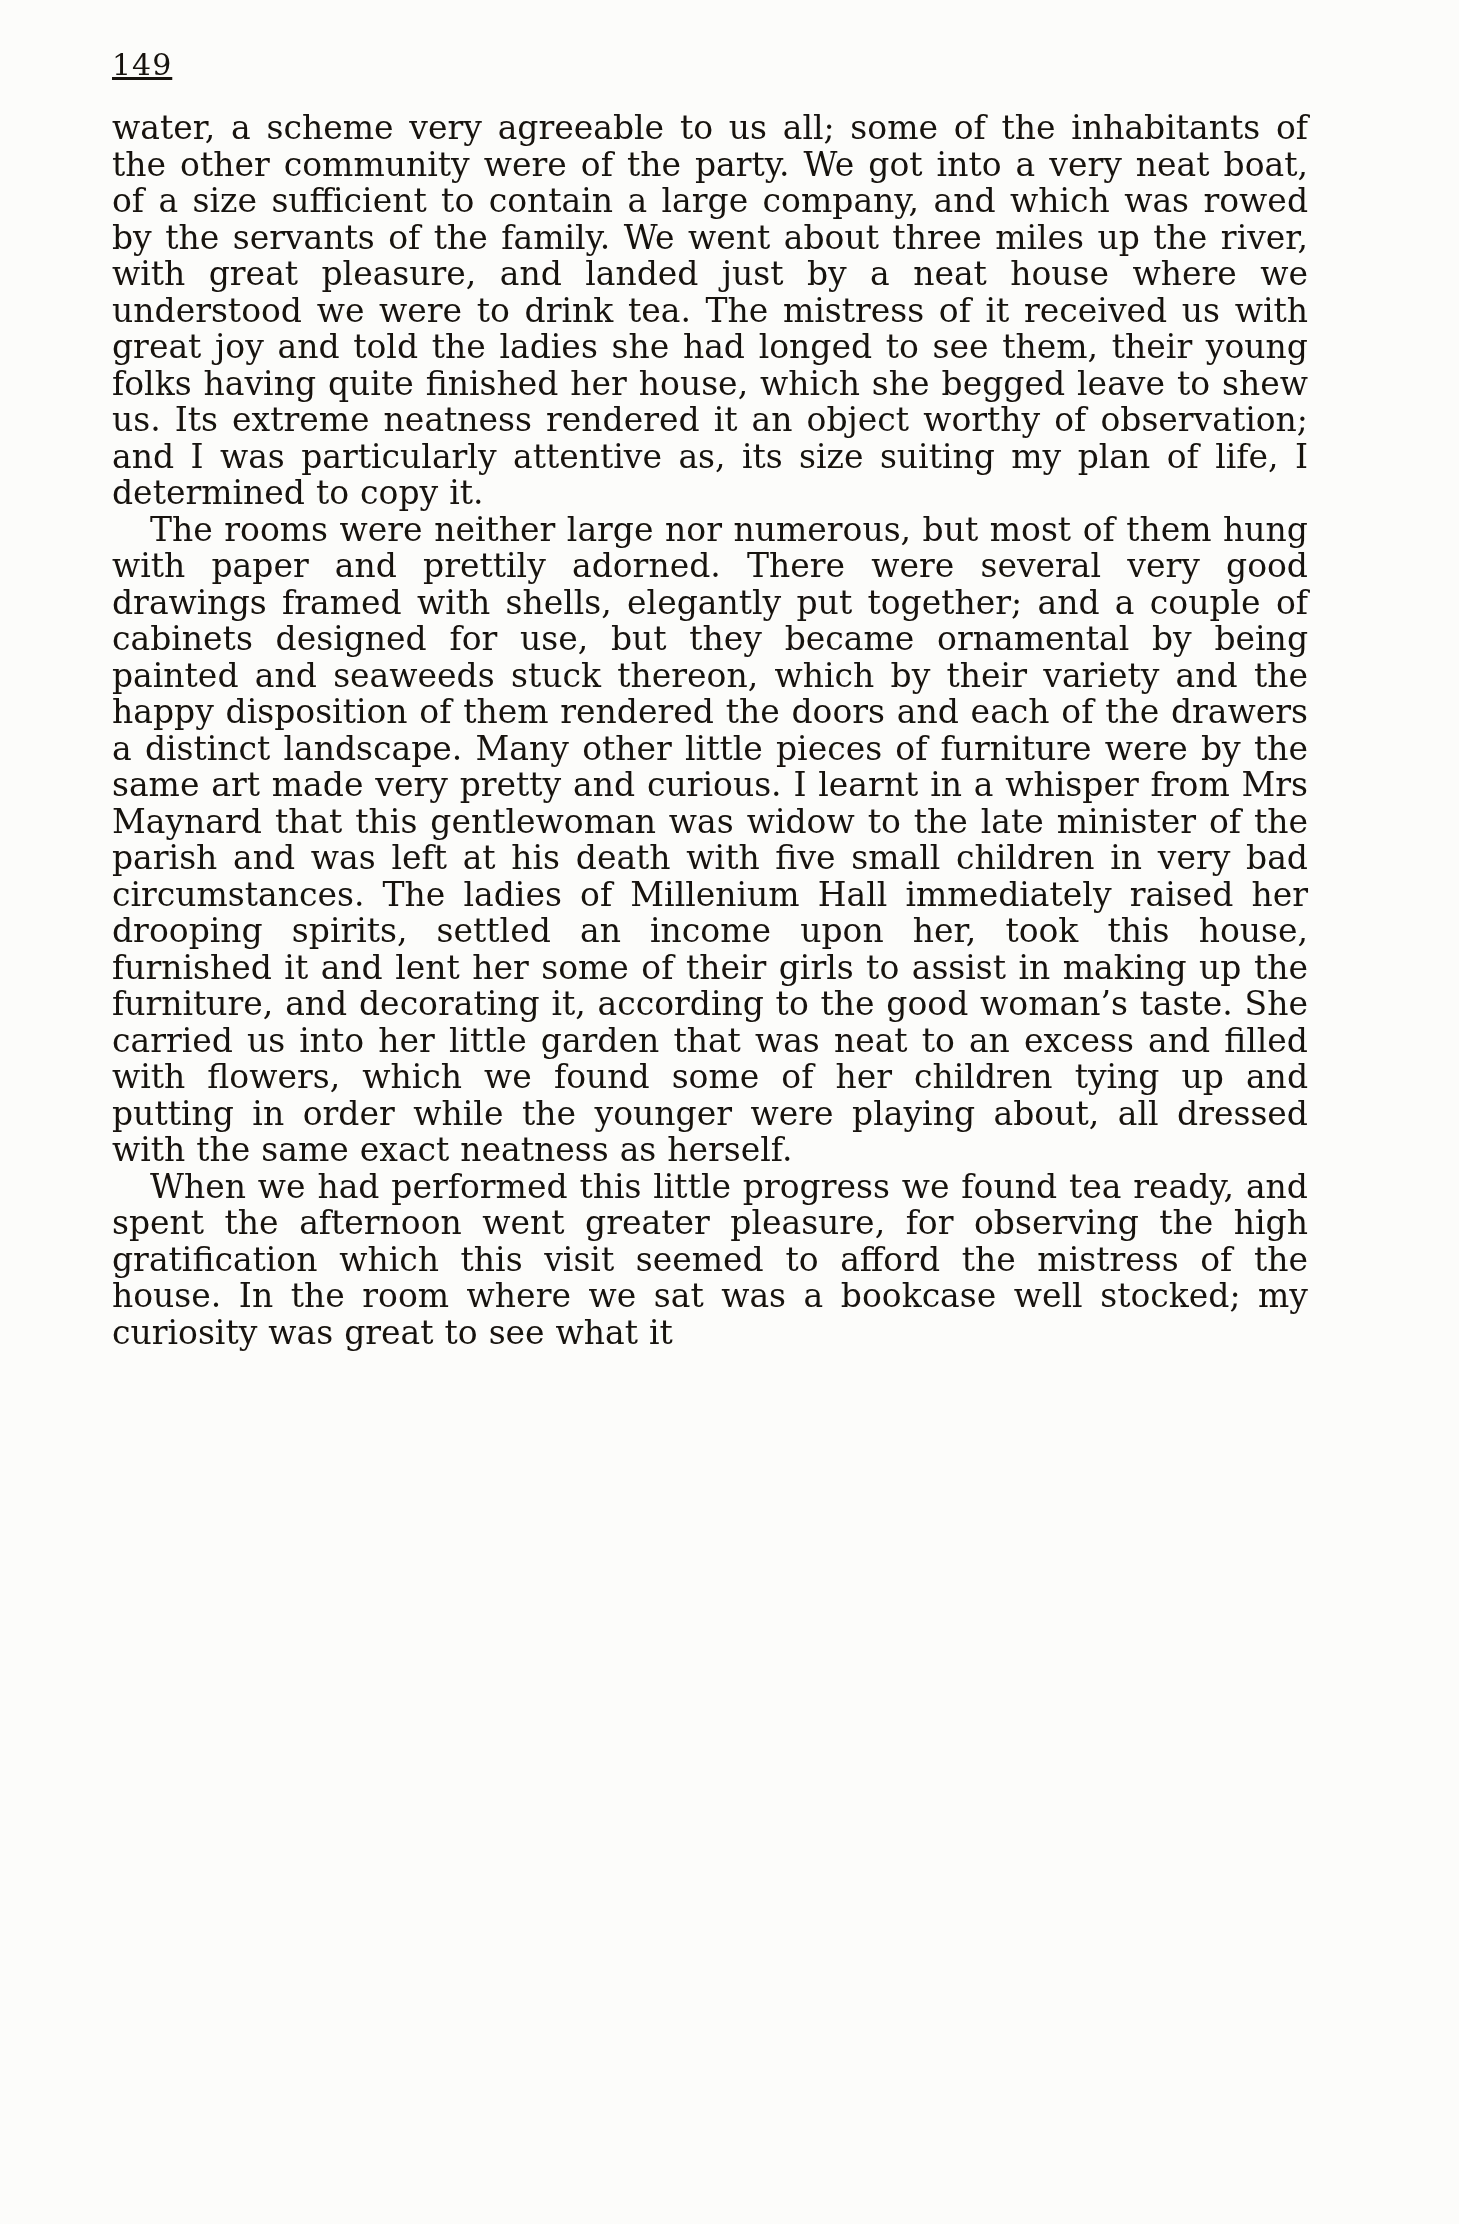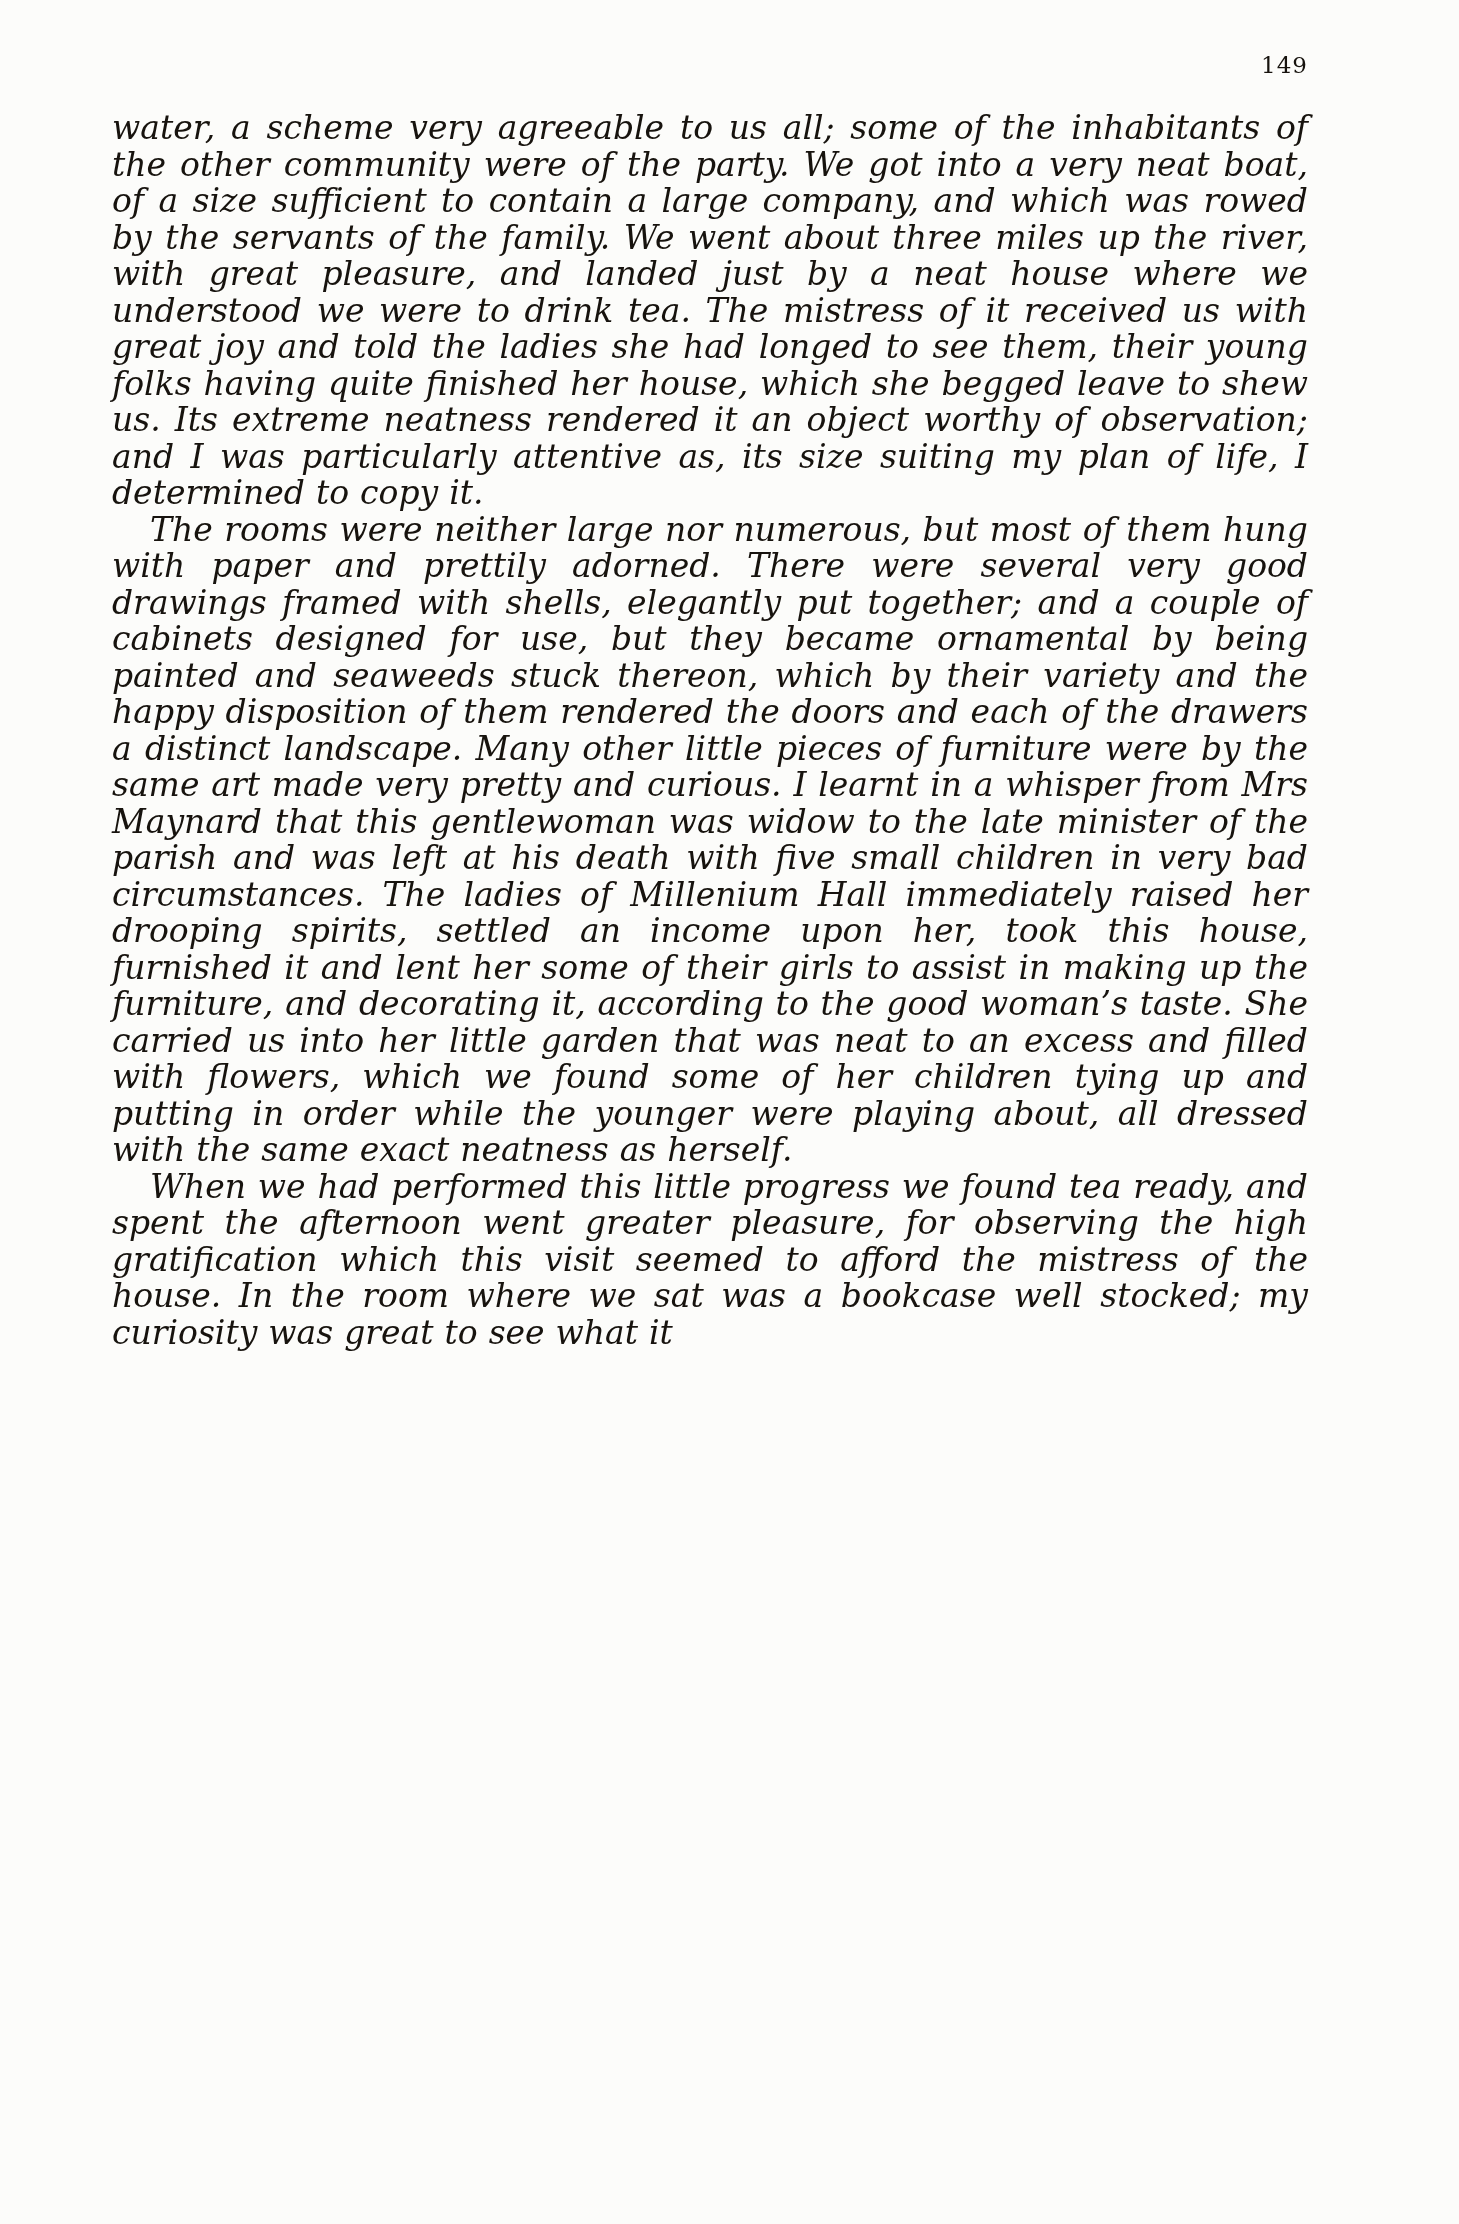--- a/index.html
+++ b/index.html
@@ -16,33 +16,32 @@
     color: #17130e;
     overflow: hidden;
   }
   .text-block {
     position: absolute;
     top: 46px;
     left: 112px;
     width: 1196px;
   }
   .page-number {
-    text-align: right;
-    font-size: 23px;
+    font-size: 30px;
     line-height: 38px;
     margin: 0 0 26px 0;
     letter-spacing: 1px;
+    text-decoration: underline;
   }
   .para {
     margin: 0;
     font-size: 33px;
     line-height: 36.5px;
     text-align: justify;
     word-spacing: 0.5px;
-    font-style: italic;
   }
   .para.indent {
     text-indent: 38px;
   }
 </style>
 </head>
 <body>
 
 <div class="page">
   <div class="text-block">

